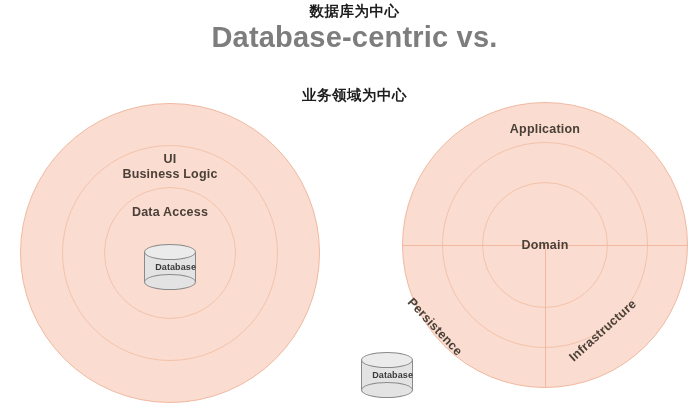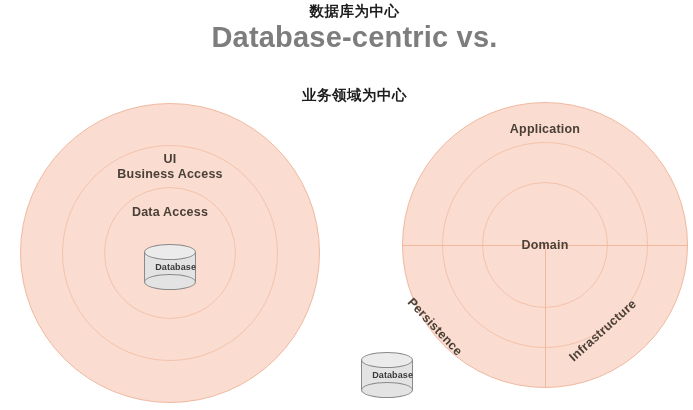--- a/index.html
+++ b/index.html
@@ -168,21 +168,21 @@
       <span class="tl">Database-centric vs.</span>
     </div>
     <div class="cn-note cn-note-bottom">业务领域为中心</div>
   </div>
 
   <div class="diagram" id="diagram-left" style="left: 12px; top: 103px; width: 300px; height: 300px;">
       <div class="ring" style="left: 0px; top: 0px; width: 300px; height: 300px;"></div>
       <div class="ring ring-inner" style="left: 42px; top: 42px; width: 216px; height: 216px;"></div>
       <div class="ring ring-inner" style="left: 84px; top: 84px; width: 132px; height: 132px;"></div>
       <div class="ring-label" style="left: 0px; top: 22px; margin-top: 27px;">UI</div>
-      <div class="ring-label" style="left: 0px; top: 64px;">Business Access</div>
+      <div class="ring-label" style="left: 0px; top: 64px;">Business Logic</div>
       <div class="ring-label" style="left: 0px; top: 102px;">Data Access</div>
       <div class="cylinder" style="left: 124px; top: 141px; width: 52px; height: 46px;">
         <div class="cyl-body"></div>
         <div class="cyl-bottom"></div>
         <div class="cyl-top"></div>
         <div class="cyl-label">Database</div>
       </div>
     </div>
 
   <div class="diagram" id="diagram-right" style="left: 394px; top: 102px; width: 286px; height: 286px;">

